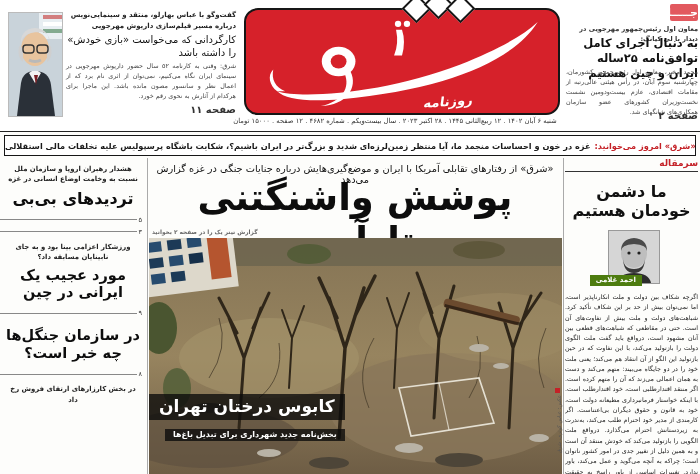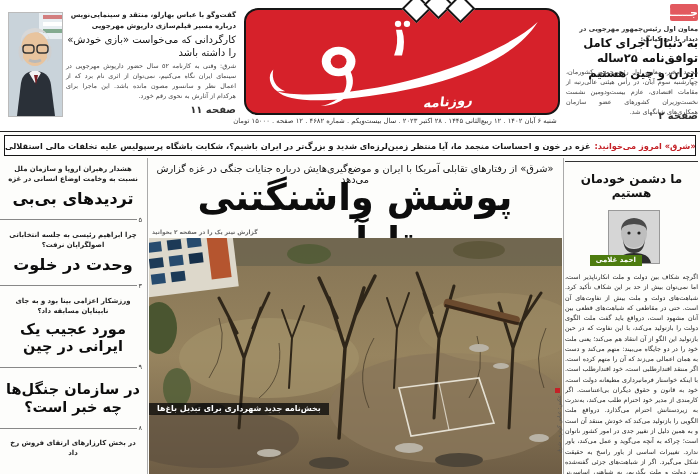--- a/index.html
+++ b/index.html
@@ -62,21 +62,21 @@
   .cap-sub{display:block;margin-top:2px;}
   .cap-sub span{display:inline-block;background:rgba(10,10,10,.78);color:#fff;font-weight:bold;font-size:8px;padding:1px 8px 2px;}
   #photo-credit{position:absolute;right:138px;top:388px;width:9px;height:80px;}
   #photo-credit .dot{width:5px;height:5px;background:#c42127;margin:0 auto 2px;}
   #photo-credit .txt{writing-mode:vertical-rl;transform:rotate(180deg);font-size:5.2px;color:#555;white-space:nowrap;}
 
   
   #ed-col{position:absolute;right:0;top:158px;width:133px;bottom:0;text-align:right;overflow:hidden;padding-right:2px;}
   #ed-label{color:#c42127;font-size:9px;font-weight:bold;letter-spacing:2px;}
   #ed-rule{border:0;border-top:1px solid #333;margin:3px 0 10px;}
-  #ed-head{font-size:12px;font-weight:bold;text-align:center;margin:0 0 10px;}
+  #ed-head{font-size:16px;font-weight:bold;text-align:center;margin:0 0 10px;}
   #ed-photo-wrap{position:relative;width:50px;height:52px;margin:0 auto 10px;margin-right:38px;}
   #ed-photo{width:50px;height:52px;display:block;filter:grayscale(1);border:1px solid #999;}
   #ed-author{position:absolute;right:18px;bottom:-4px;background:#4d7c0f;color:#fff;font-size:7px;font-weight:bold;padding:1px 6px 2px;white-space:nowrap;}
   #ed-body{font-size:6.35px;line-height:1.62;color:#222;text-align:justify;}
 
   
   #left-col{position:absolute;left:0;top:158px;width:144px;bottom:0;overflow:hidden;text-align:center;}
   .item{padding:6px 4px 4px 6px;}
   .item .k{font-size:6.9px;font-weight:bold;color:#222;line-height:1.5;}
   .item .h{font-weight:bold;color:#0d0d0d;line-height:1.2;margin-top:4px;}
@@ -218,30 +218,32 @@
       <ellipse cx="180" cy="225" rx="20" ry="6"></ellipse>
         <ellipse cx="310" cy="222" rx="24" ry="7"></ellipse>
       <ellipse cx="60" cy="170" rx="16" ry="5"></ellipse>
     </g>
 
     <path d="M250 150 L330 140 L345 185 L262 198 Z" fill="none" stroke="#f5f2e8" stroke-width="1.6" opacity=".85"></path>
     <path d="M290 145 L300 192" stroke="#f5f2e8" stroke-width="1.2" opacity=".7"></path>
   </svg>
 
   <div id="photo-caption">
+    <span id="cap-title">کابوس درختان تهران</span>
     <span class="cap-sub"><span>بخش‌نامه جدید شهرداری برای تبدیل باغ‌ها</span></span>
   </div>
 </div>
 
 <div id="photo-credit">
   <div class="dot"></div>
   <div class="txt">عکس: عباس کوثری، شرق</div>
 </div>
 
 <div id="ed-col">
+  <div id="ed-label">سرمقاله</div>
   <hr id="ed-rule">
   <div id="ed-head">ما دشمن خودمان هستیم</div>
   <div id="ed-photo-wrap">
     <svg id="ed-photo" viewBox="0 0 50 52">
       <rect width="50" height="52" fill="#d6d6d6"></rect>
       <ellipse cx="25" cy="22" rx="13" ry="15" fill="#c4bdb2"></ellipse>
       <path d="M12 20 Q12 8 25 7 Q38 8 38 20 Q38 14 25 13 Q12 14 12 20 Z" fill="#4a4a4a"></path>
       <path d="M14 26 Q14 42 25 42 Q36 42 36 26 Q36 38 25 38 Q14 38 14 26 Z" fill="#3a3a3a"></path>
       <path d="M8 52 Q10 42 25 42 Q40 42 42 52 Z" fill="#2c2c2c"></path>
       <circle cx="20" cy="22" r="1.6" fill="#222"></circle>
@@ -256,24 +258,20 @@
 
   <div class="item">
     <div class="k">هشدار رهبران اروپا و سازمان ملل نسبت به وخامت اوضاع انسانی در غزه</div>
     <div class="h h-lg">تردیدهای بی‌بی</div>
   </div>
   <div class="sep">
     <span class="num">۵</span>
       <span class="ln"></span>
   </div>
 
-  <div class="item">
-    <div class="k">چرا ابراهیم رئیسی به جلسه انتخاباتی اصولگرایان نرفت؟</div>
-    <div class="h h-lg">وحدت در خلوت</div>
-  </div>
   <div class="sep">
     <span class="num">۳</span>
       <span class="ln"></span>
   </div>
 
   <div class="item">
     <div class="k">ورزشکار اعزامی بینا بود و به جای نابینایان مسابقه داد؟</div>
     <div class="h h-md">مورد عجیب یک ایرانی در چین</div>
   </div>
   <div class="sep">

